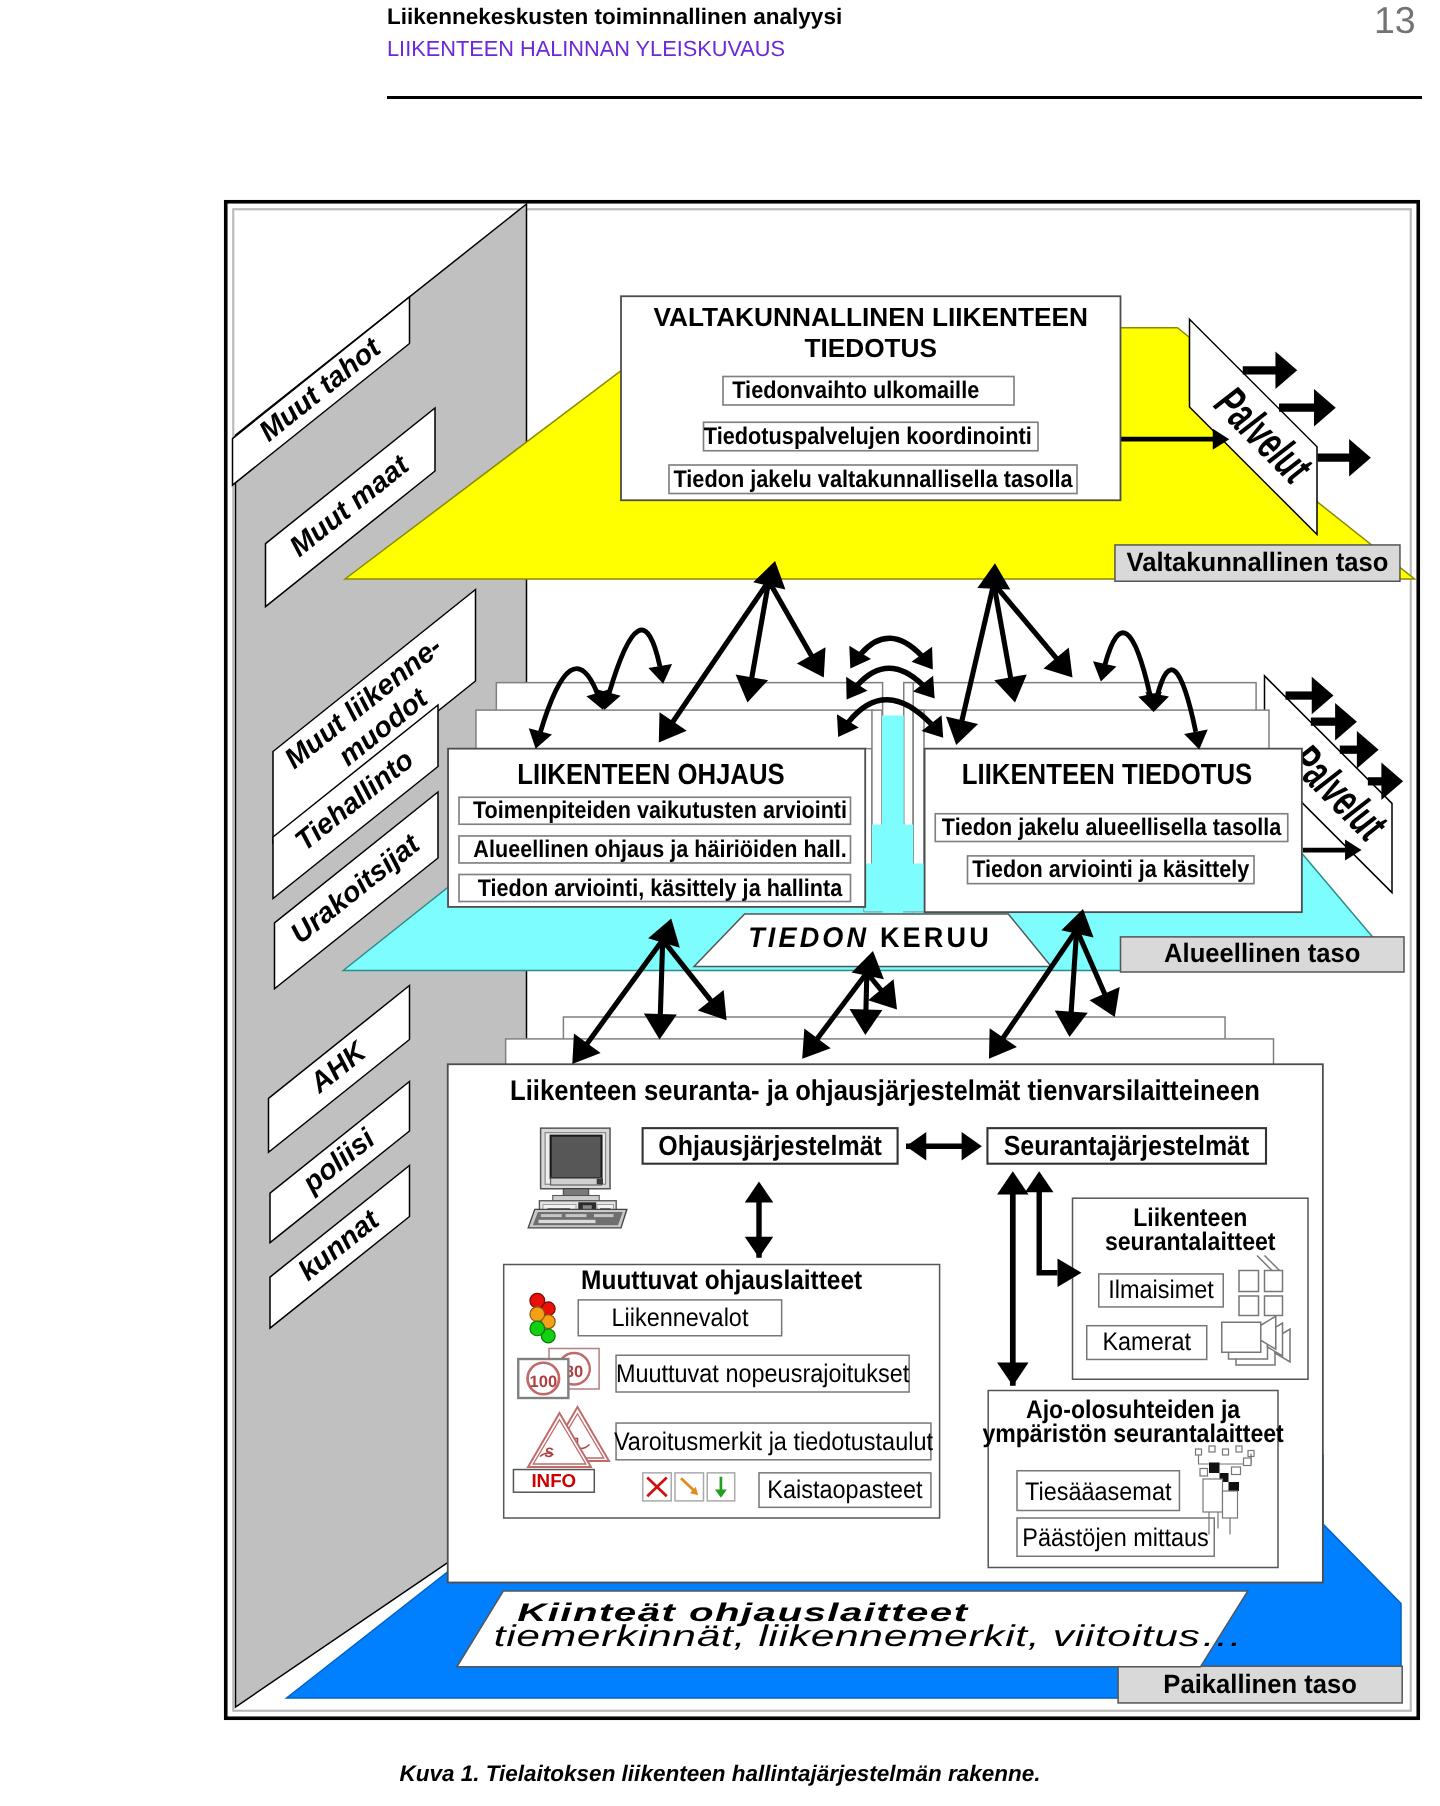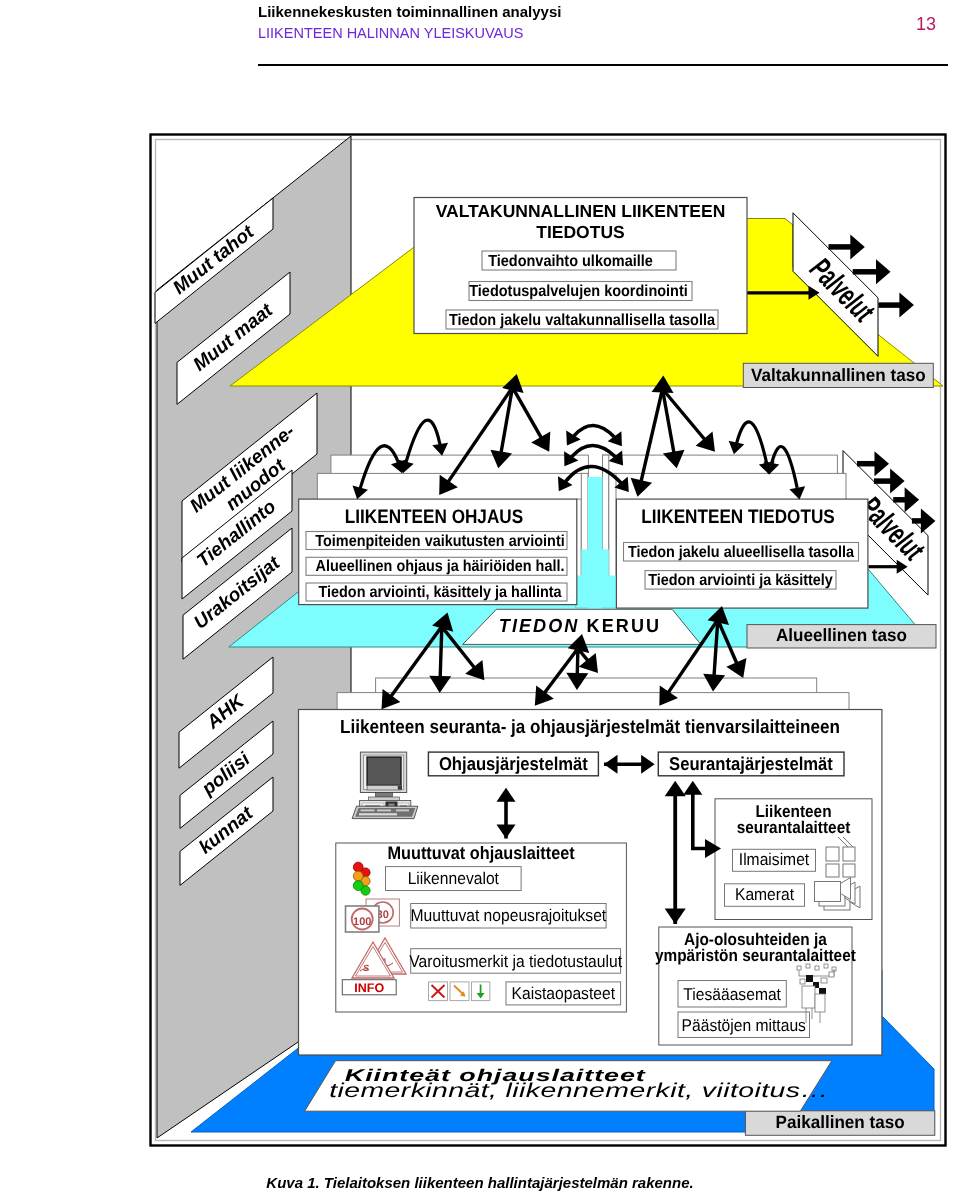--- a/index.html
+++ b/index.html
@@ -1,21 +1,21 @@
 <!DOCTYPE html>
 <html><head>
 <meta charset="utf-8">
 <style>
   html,body{margin:0;padding:0;background:#fff;}
   body{width:960px;height:1204px;font-family:"Liberation Sans",sans-serif;overflow:hidden;}
   #page{position:relative;width:768px;height:1204px;border-radius:23px;}
   .hdr{position:absolute;white-space:nowrap;}
   #hdr-title{left:258px;top:3px;font-size:15px;font-weight:bold;color:#000;}
   #hdr-sub{left:258px;top:25px;font-size:14.5px;color:#6d28d9;}
-  #hdr-page{left:916px;top:14px;font-size:18px;color:#be185d;}
+  #hdr-page{left:916px;top:0;font-size:25px;color:#737373;}
   #hdr-rule{position:absolute;left:258px;top:64px;width:690px;height:2px;background:#000;}
   #caption{position:absolute;left:0;top:1174px;width:960px;text-align:center;font-size:15px;font-style:italic;font-weight:bold;}
   svg#diagram{position:absolute;left:0;top:0;}
   text{-webkit-font-smoothing:antialiased;text-rendering:geometricPrecision;}
   text{font-family:"Liberation Sans",sans-serif;}
 </style>
 </head>
 <body>
 
 <div id="page">

